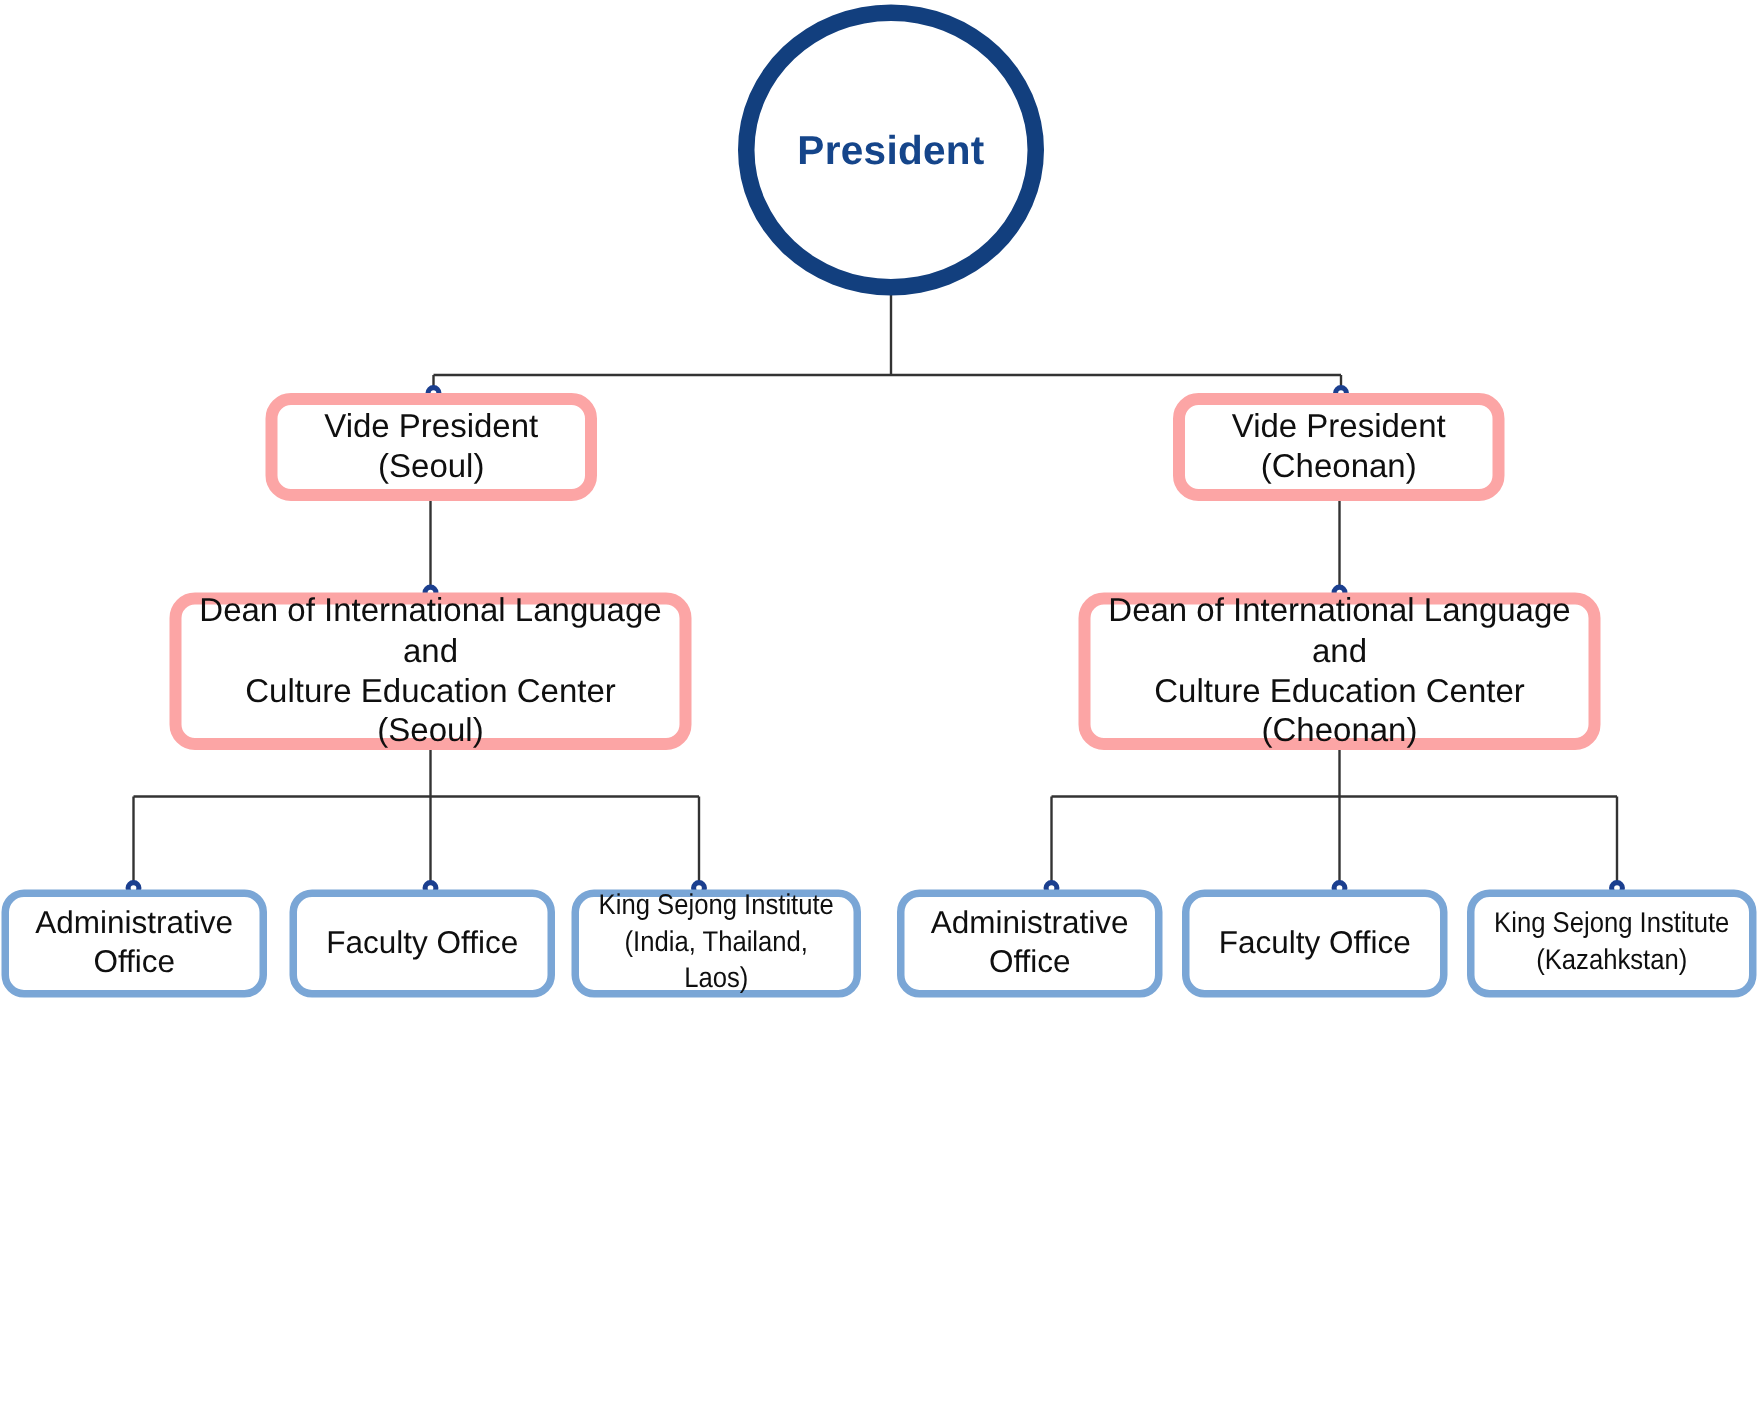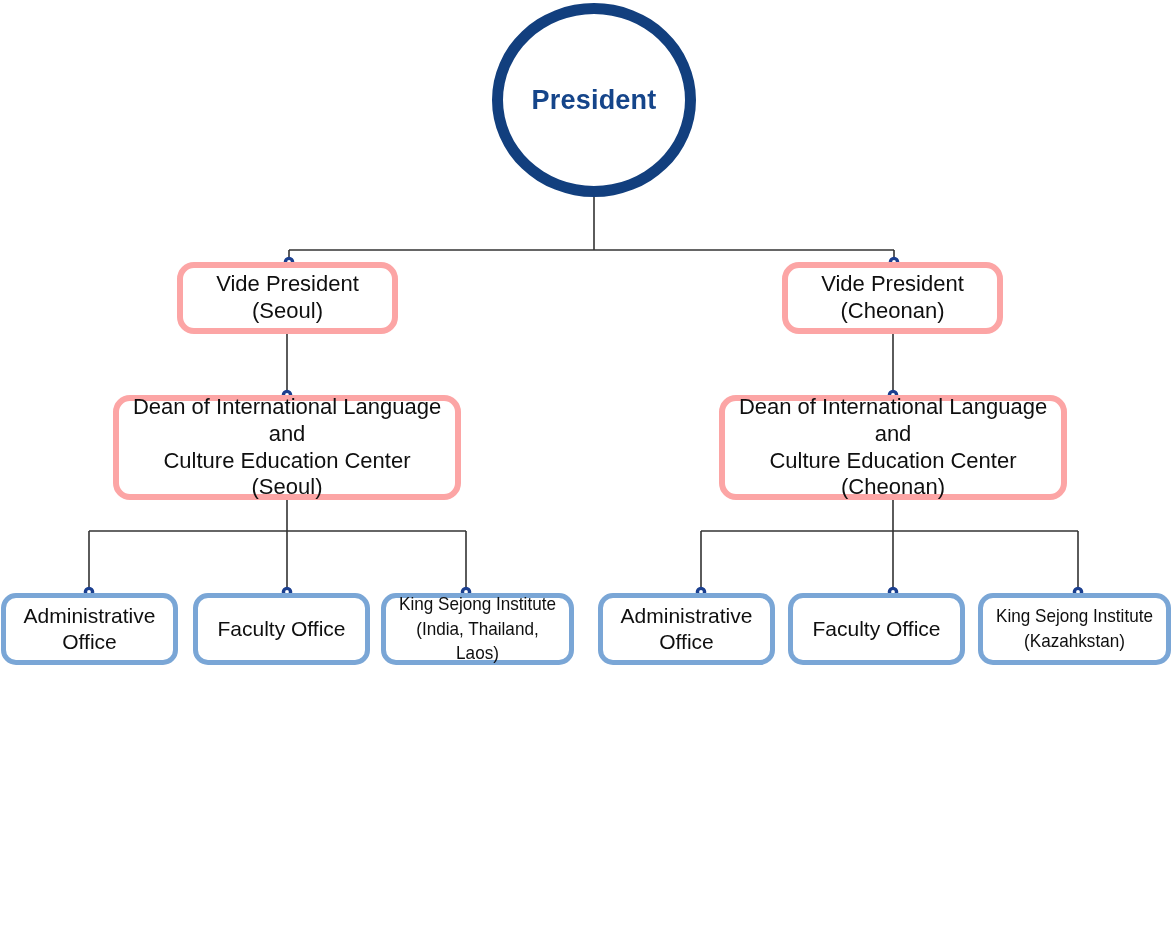--- a/index.html
+++ b/index.html
@@ -51,21 +51,21 @@
     border: 11px solid #123f7e;
     border-radius: 50%;
     color: #15458a;
     font-weight: bold;
     font-size: 27px;
     letter-spacing: 0.2px;
   }
 
   
   .node.level-blue {
-    border: 6px solid #fca5a5;
+    border: 8px solid #fca5a5;
     border-radius: 17px;
     font-size: 22px;
     line-height: 1.22;
   }
 
   
   .node.level-light {
     border: 5px solid #7aa6d6;
     border-radius: 15px;
     font-size: 21px;

